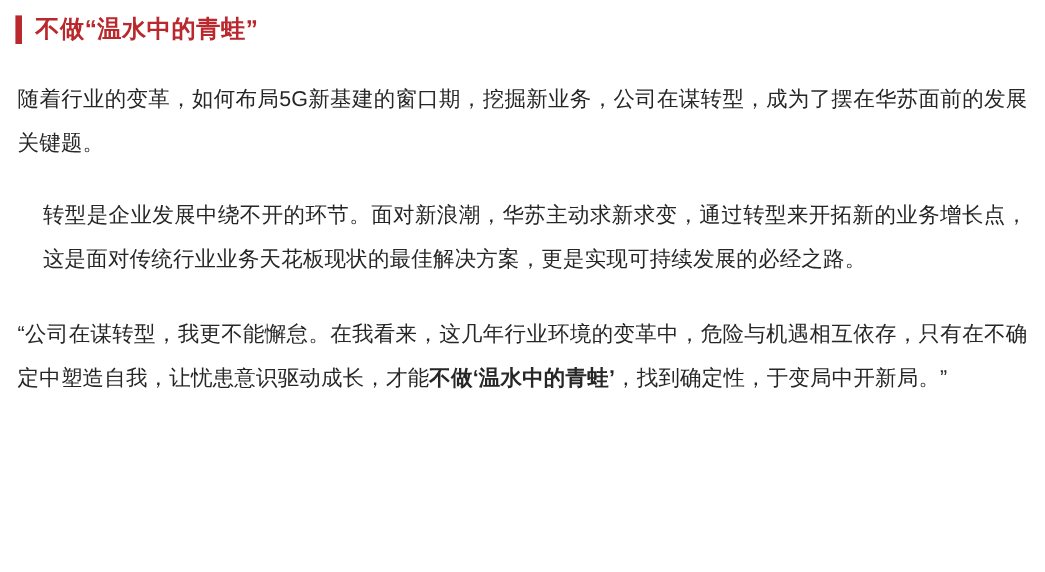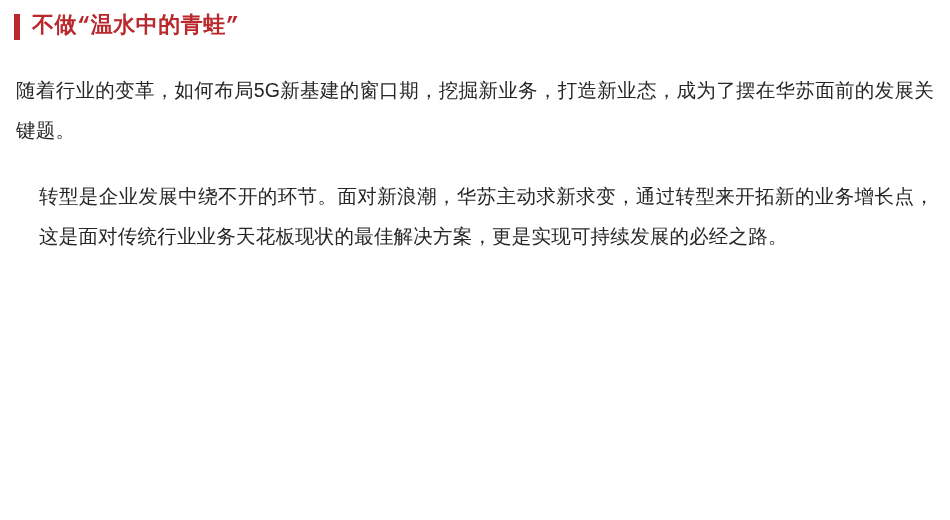--- a/index.html
+++ b/index.html
@@ -33,21 +33,20 @@
     margin-right: 12px;
     flex: 0 0 auto;
   }
   .heading-text {
     color: #b8282c;
     font-size: 22px;
     font-weight: bold;
     letter-spacing: 0.5px;
     line-height: 26px;
     white-space: nowrap;
-    font-family: Liberation Mono, monospace;
   }
   .body-block {
     color: #262626;
     font-size: 19.5px;
     line-height: 40px;
     letter-spacing: 0.2px;
     text-align: justify;
     margin: 0;
     padding: 0 2px;
   }
@@ -61,18 +60,19 @@
 </head>
 <body>
 
 <div class="page">
 
   <div class="heading-row">
     <div class="heading-bar"></div>
     <div class="heading-text">不做“温水中的青蛙”</div>
   </div>
 
-  <p class="body-block para-1">随着行业的变革，如何布局5G新基建的窗口期，挖掘新业务，打造新业态，成为了摆在华苏面前的发展关键题。</p>
+  <p class="body-block para-1">随着行业的变革，如何布局5G新基建的窗口期，挖掘新业务，公司在谋转型，成为了摆在华苏面前的发展关键题。</p>
 
   <p class="body-block para-2">转型是企业发展中绕不开的环节。面对新浪潮，华苏主动求新求变，通过转型来开拓新的业务增长点，这是面对传统行业业务天花板现状的最佳解决方案，更是实现可持续发展的必经之路。</p>
 
+  <p class="body-block para-3"><span>“公司在谋转型，我更不能懈怠。在我看来，这几年行业环境的变革中，危险与机遇相互依存，只有在不确定中塑造自我，让忧患意识驱动成长，才能</span><span class="bold-red-quote">不做‘温水中的青蛙’</span><span>，找到确定性，于变局中开新局。”</span></p>
 
 </div>
 
 </body></html>

